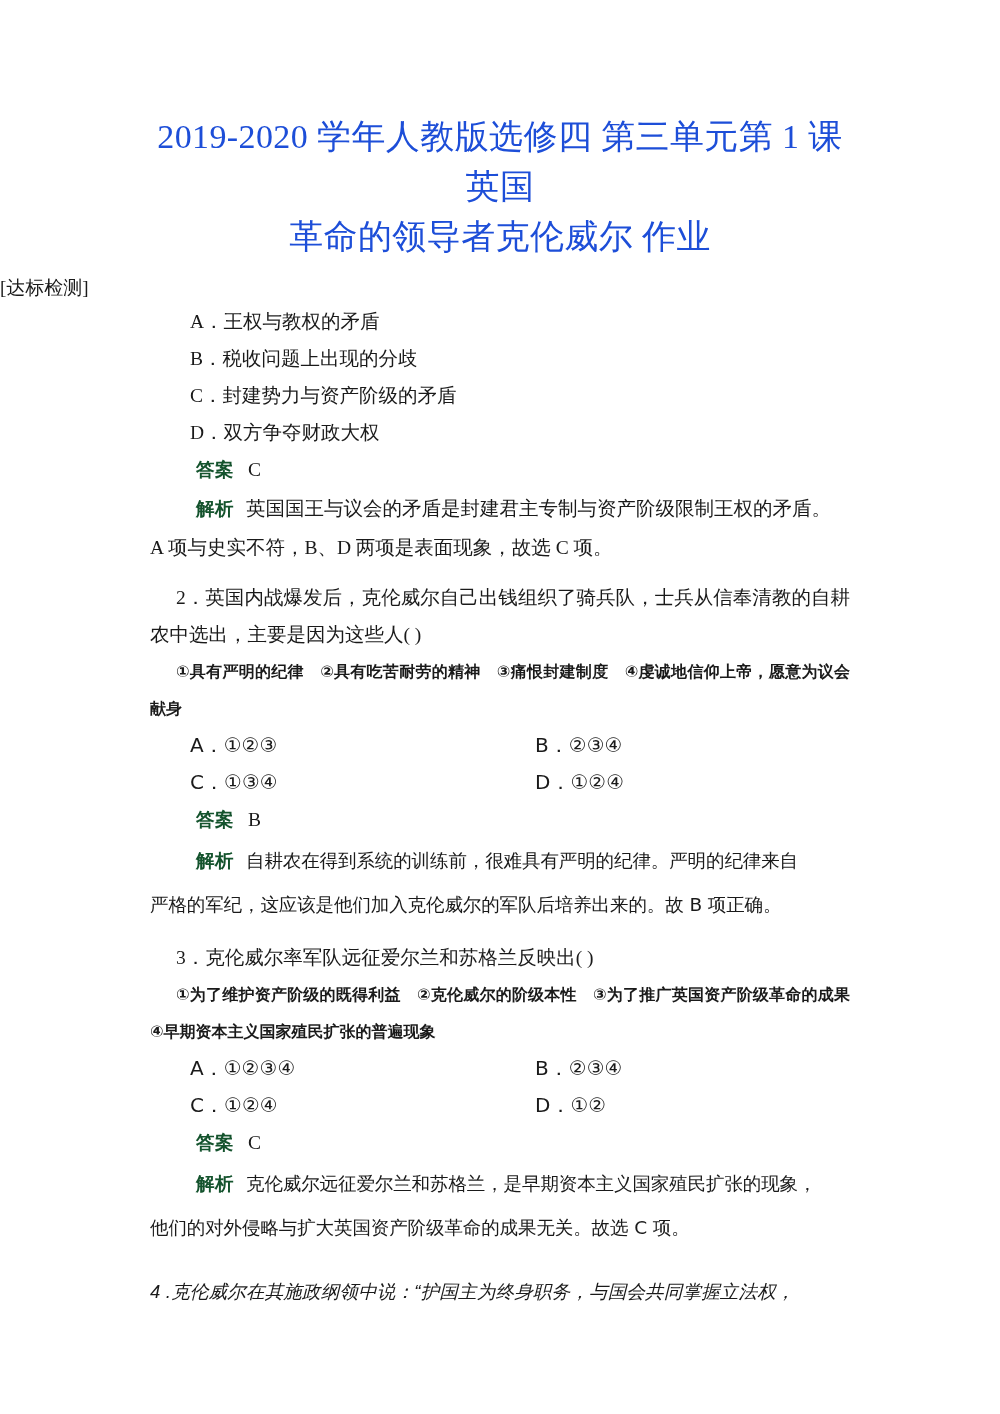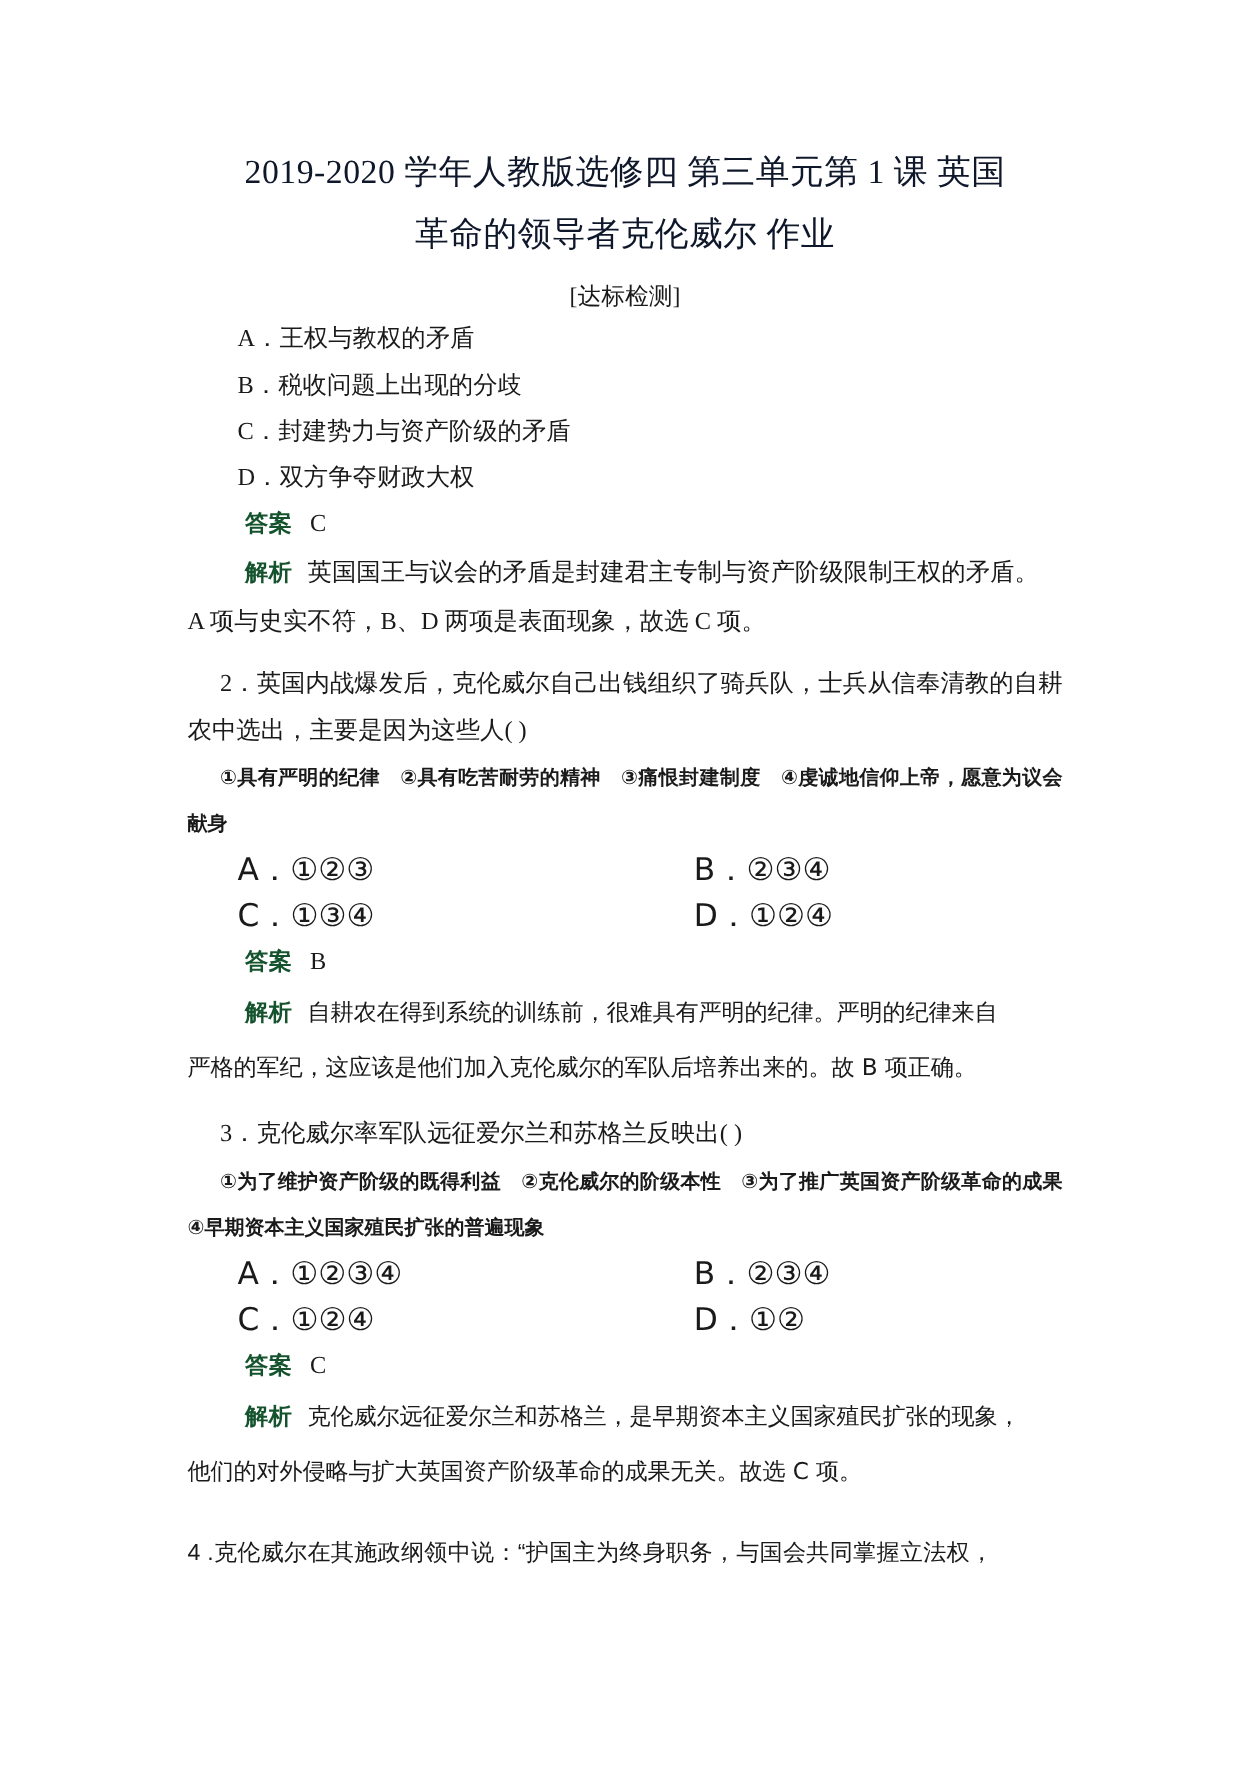--- a/index.html
+++ b/index.html
@@ -25,34 +25,33 @@
     padding: 0;
     box-sizing: border-box;
   }
 
   
   .doc-title {
     margin: 0;
     padding: 0 150px;
     padding-top: 112px;
     font-family: "Liberation Serif", "DejaVu Serif", serif;
-    font-size: 27px;
+    font-size: 34px;
     font-weight: 400;
     line-height: 50px;
     text-align: center;
     letter-spacing: 0.4px;
-    color: #0f172a;
+    color: #1d4ed8;
   }
 
   .section-head {
     margin: 0;
     padding-top: 11px;
     font-size: 19px;
     line-height: 30px;
-    text-align: center;
     font-family: "Liberation Serif", "DejaVu Serif", serif;
     color: #1a1a1a;
   }
 
   
   .body-col {
     padding: 0 150px 0 150px;
   }
 
   .q-stem {
@@ -78,25 +77,24 @@
   .opt-line {
     font-size: 19.5px;
     line-height: 37px;
     margin: 0;
     padding-left: 40px;
     font-family: "Liberation Serif", "DejaVu Serif", serif;
   }
 
   .opt-grid {
     display: flex;
-    font-size: 25px;
+    font-size: 20px;
     line-height: 37px;
     padding-left: 40px;
     font-family: "Liberation Serif", "DejaVu Serif", serif;
-    gap: 20px;
   }
   .opt-grid > .opt-cell:first-child { width: 345px; flex: 0 0 345px; }
   .opt-cell { white-space: nowrap; }
 
   .label-red {
     color: #14532d;
     font-family: "DejaVu Sans", "Liberation Sans", sans-serif;
     font-weight: 700;
     font-size: 18.5px;
     letter-spacing: 0.5px;
@@ -137,20 +135,21 @@
   }
   .exp-sans .exp-text { font-weight: 400; }
 
   .q-trailing {
     margin: 0;
     font-size: 18.5px;
     line-height: 44px;
     font-family: "Liberation Sans", "DejaVu Sans", sans-serif;
     text-indent: 0;
     letter-spacing: 0.2px;
+    font-style: italic;
   }
 
   .spacer-sm { height: 6px; }
   .spacer-lg { height: 20px; }
 
   .circ { font-family: "DejaVu Sans", "Liberation Sans", sans-serif; }
 </style>
 </head>
 <body>
 

